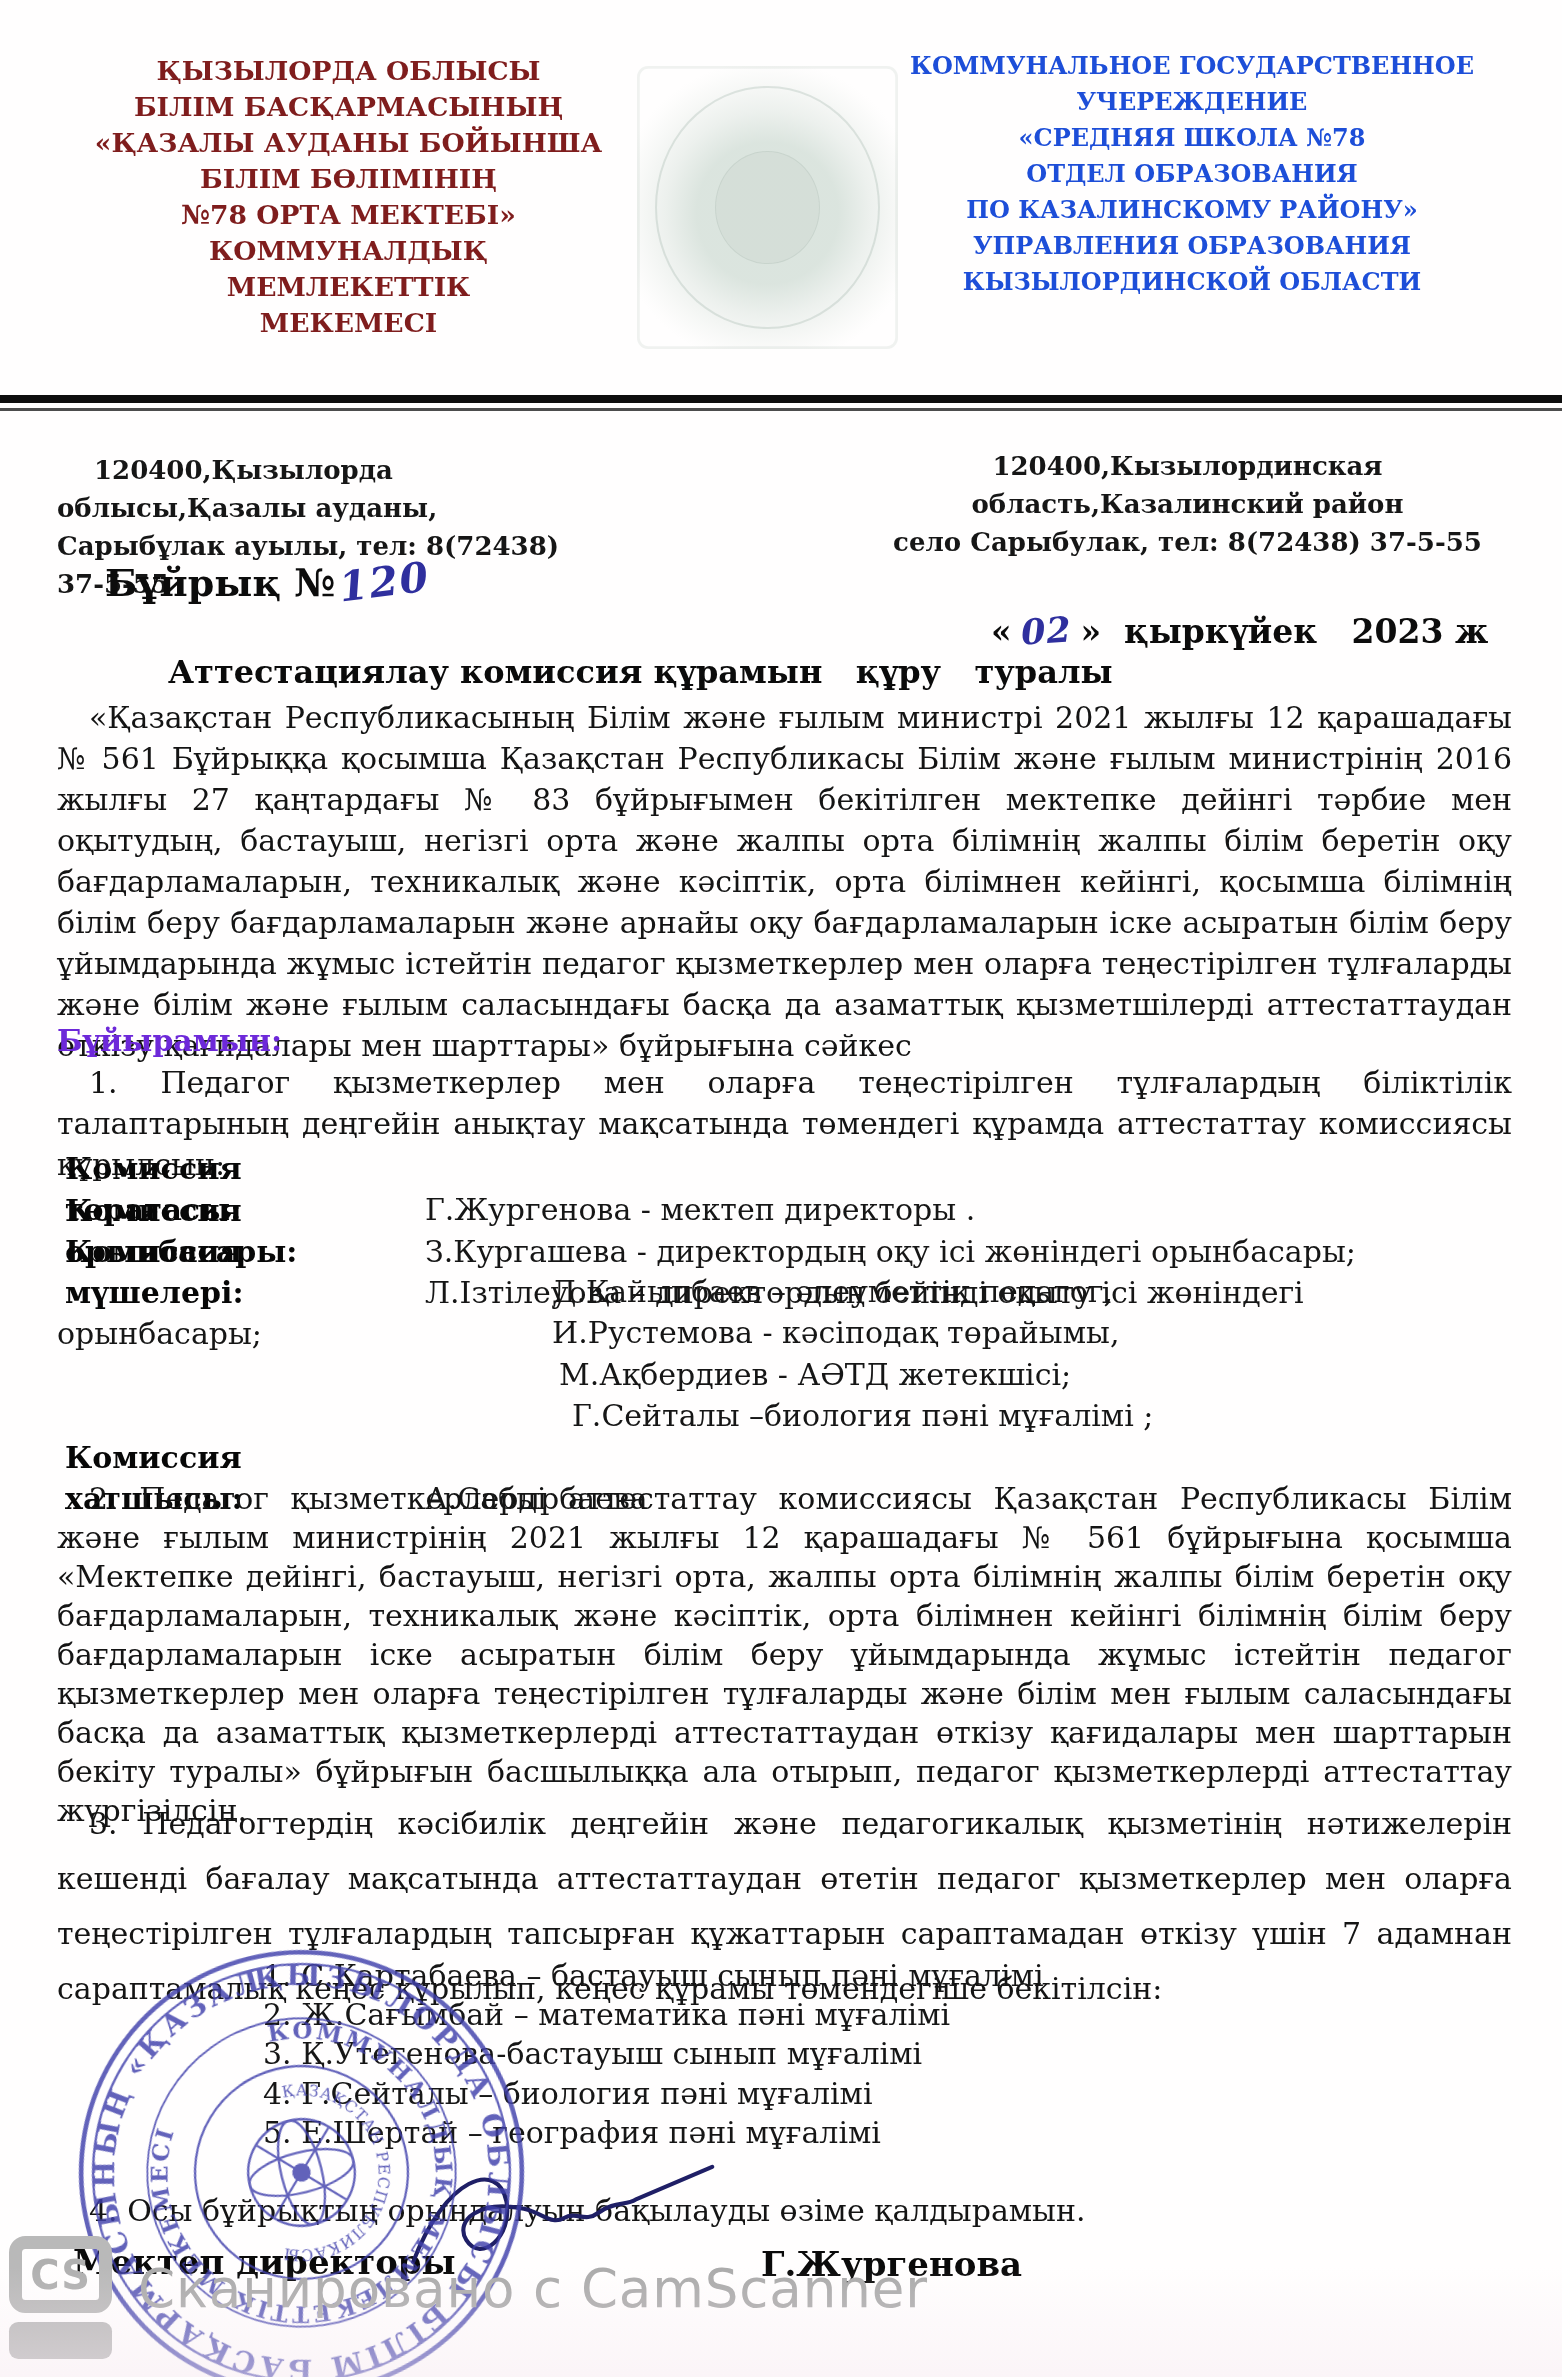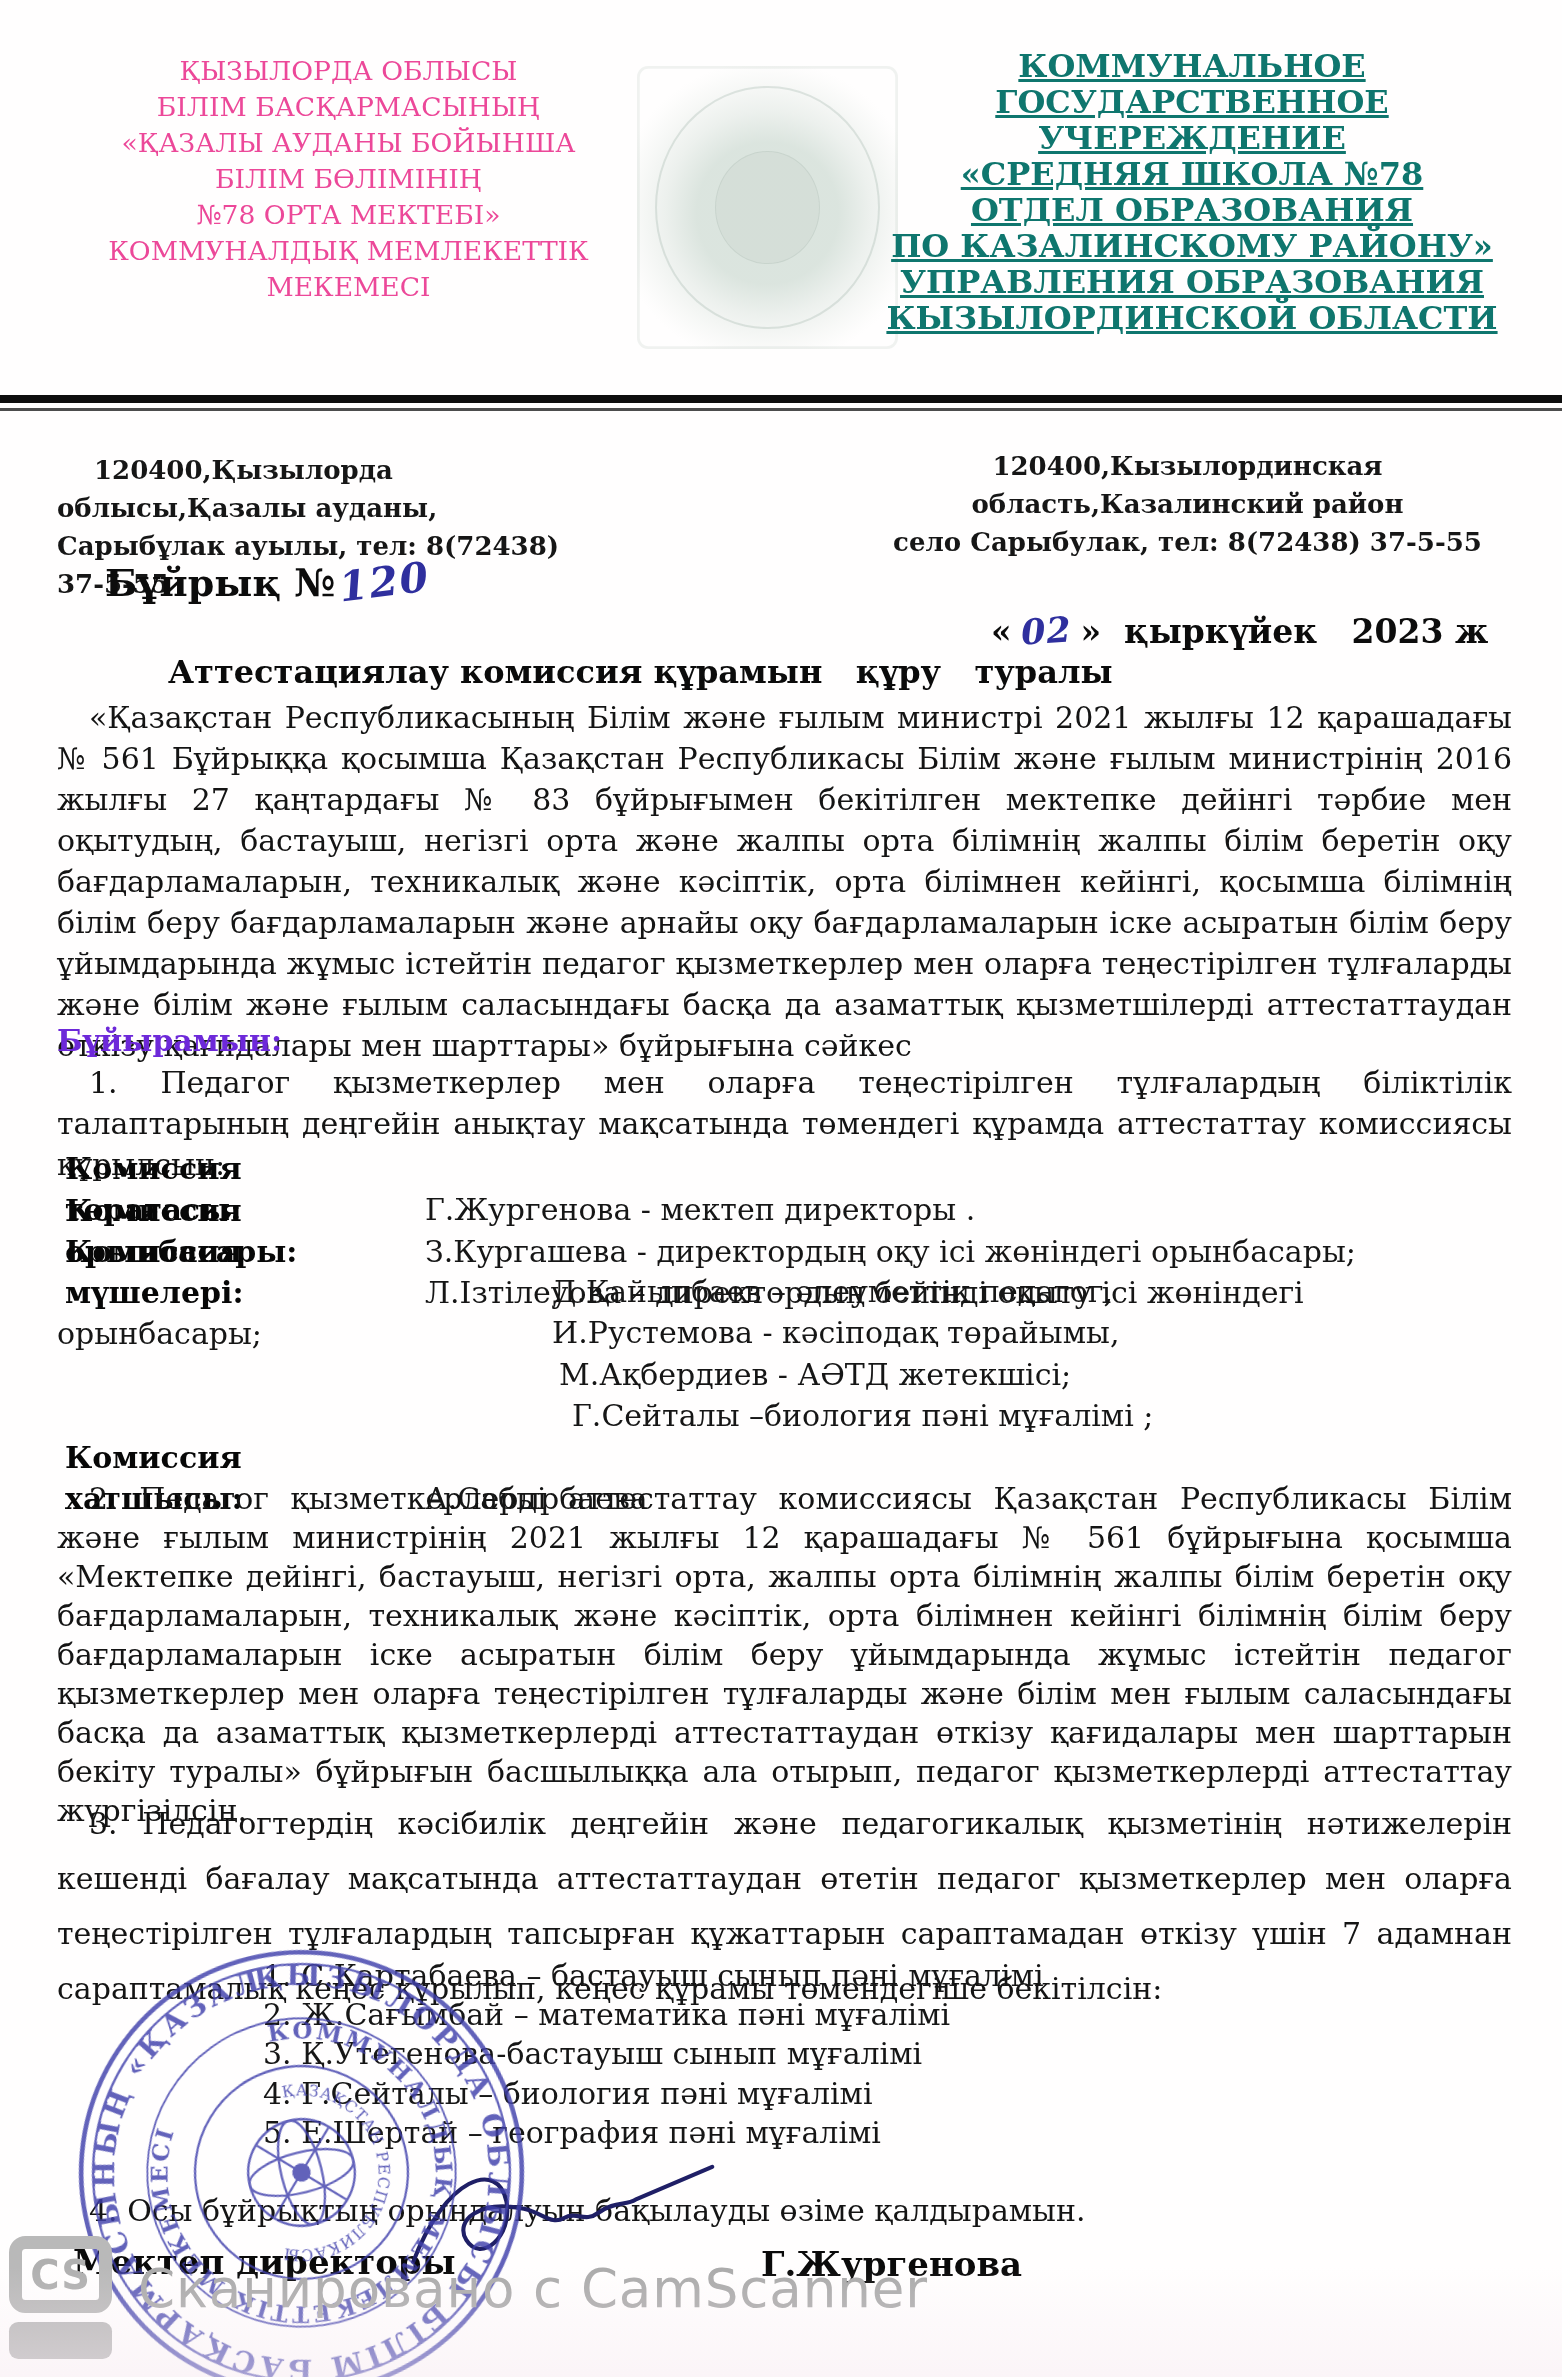--- a/index.html
+++ b/index.html
@@ -13,23 +13,23 @@
     content:""; position:absolute; left:0; right:0; bottom:0; height:110px;
     background:linear-gradient(to bottom, rgba(255,255,255,0), rgba(246,233,240,.45));
     pointer-events:none;
   }
   .abs{position:absolute;}
   .pre{white-space:pre-line;}
   .prewrap{white-space:pre-wrap;}
 
   
   .org-left{left:87px; top:53px; width:523px; text-align:center;
-    font-weight:normal; font-size:26.6px; line-height:36px; color:#ec4899;}
+    font-weight:bold; font-size:26.6px; line-height:36px; color:#7f1d1d;}
   .org-right{left:871px; top:48px; width:642px; text-align:center;
-    font-weight:bold; font-size:32px; line-height:36px; color:#0f766e;text-decoration:underline;}
+    font-weight:bold; font-size:24px; line-height:36px; color:#1d4ed8;}
   .seal-top{left:637px; top:66px; width:261px; height:283px; border-radius:11px;
     background:
       radial-gradient(circle at 50% 52%, rgba(165,190,175,.40) 0 36%,
         rgba(188,205,194,.28) 52%, rgba(214,224,216,.18) 66%, rgba(230,236,230,.08) 74%, transparent 78%);
     box-shadow:inset 0 0 0 2.8px rgba(172,188,178,.18);}
   .seal-top::before{content:""; position:absolute; inset:7%;
     border:2.8px solid rgba(150,172,160,.28); border-radius:50%;}
   .seal-top::after{content:""; position:absolute; inset:30%;
     border:1.8px solid rgba(150,172,160,.20); border-radius:50%;
     background:rgba(170,185,175,.12);}

